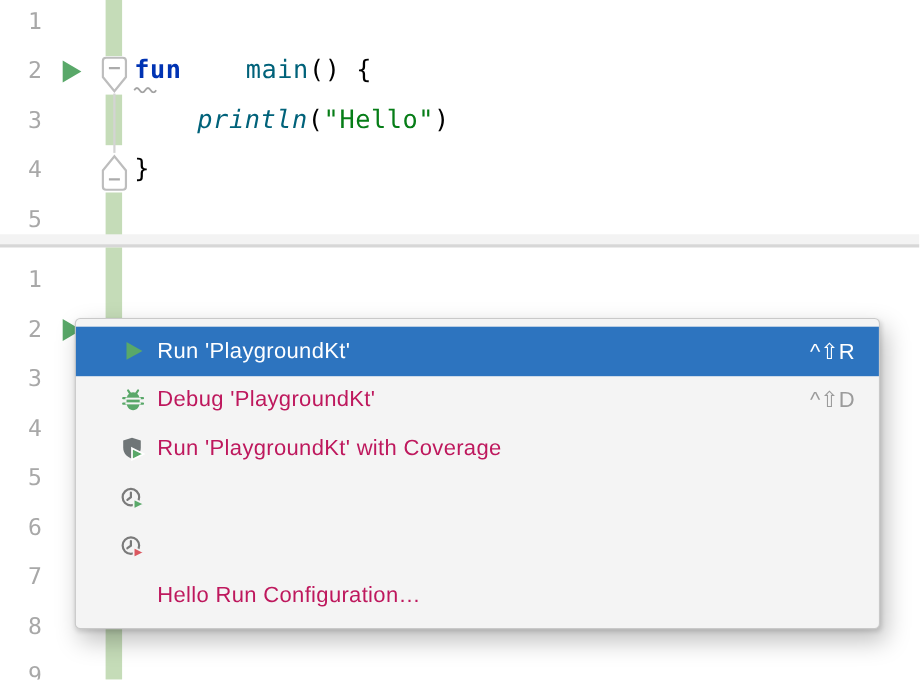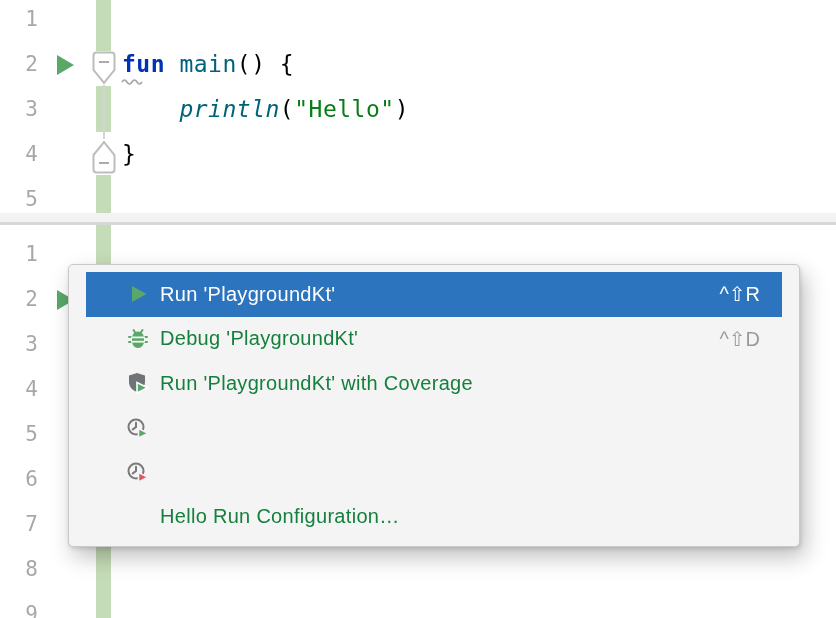--- a/index.html
+++ b/index.html
@@ -17,43 +17,43 @@
   }
   .stripe { position:absolute; left:96px; width:15px; background:var(--gutter-change-green); }
   .fold-line { position:absolute; left:103px; width:2px; background:#d4d4d4; }
 
   
   .code-line {
     position:absolute; left:122px; height:45px; line-height:45px; white-space:pre;
     font-family:"DejaVu Sans Mono", monospace; font-size:23px; letter-spacing:0.5px; color:#000;
   }
   .tok-kw   { color:var(--keyword-blue); font-weight:600;margin-top:48px; }
-  .tok-fn   { color:var(--function-teal); }
+  .tok-fn   { color:var(--function-teal);margin-left:44px; }
   .tok-fnit { color:var(--function-teal); font-style:italic;margin-top:12px; }
   .tok-str  { color:var(--string-green); }
   .tok-plain{ color:#000000; }
 
   
   .divider-light { position:absolute; left:0; top:213px; width:836px; height:9px;  background:#f3f3f3; }
   .divider-dark  { position:absolute; left:0; top:222px; width:836px; height:3px;  background:#d7d7d7; }
 
   
   .context-menu {
-    position:absolute; left:68px; top:264px; width:732px; box-sizing:border-box;
+    position:absolute; left:68px; top:289px; width:732px; box-sizing:border-box;
     background:var(--menu-bg); border:1px solid var(--menu-border); border-radius:5px;
     box-shadow:5px 10px 22px rgba(0,0,0,0.25), 1px 2px 4px rgba(0,0,0,0.12);
-    padding:7px 17px;
+    padding:7px 0;
   }
   .menu-item {
     height:44.5px; display:flex; align-items:center; padding-right:22px;
   }
   .menu-item.selected { background:var(--selection-blue); }
   .icon-slot { width:24px; height:24px; margin-left:40px; margin-right:10px; flex:0 0 auto; }
   .menu-label {
-    flex:1; font-size:20px; letter-spacing:0.3px; color:#15803d; white-space:nowrap; overflow:hidden;
+    flex:1; font-size:20px; letter-spacing:0.3px; color:#be185d; white-space:nowrap; overflow:hidden;
   }
   .menu-shortcut { font-size:20px; color:#9b9b9b; white-space:nowrap; }
   .menu-item.selected .menu-label, .menu-item.selected .menu-shortcut { color:#ffffff; }
 
   svg { display:block; }
 </style>
 </head>
 <body>
 
 <div class="screen">

